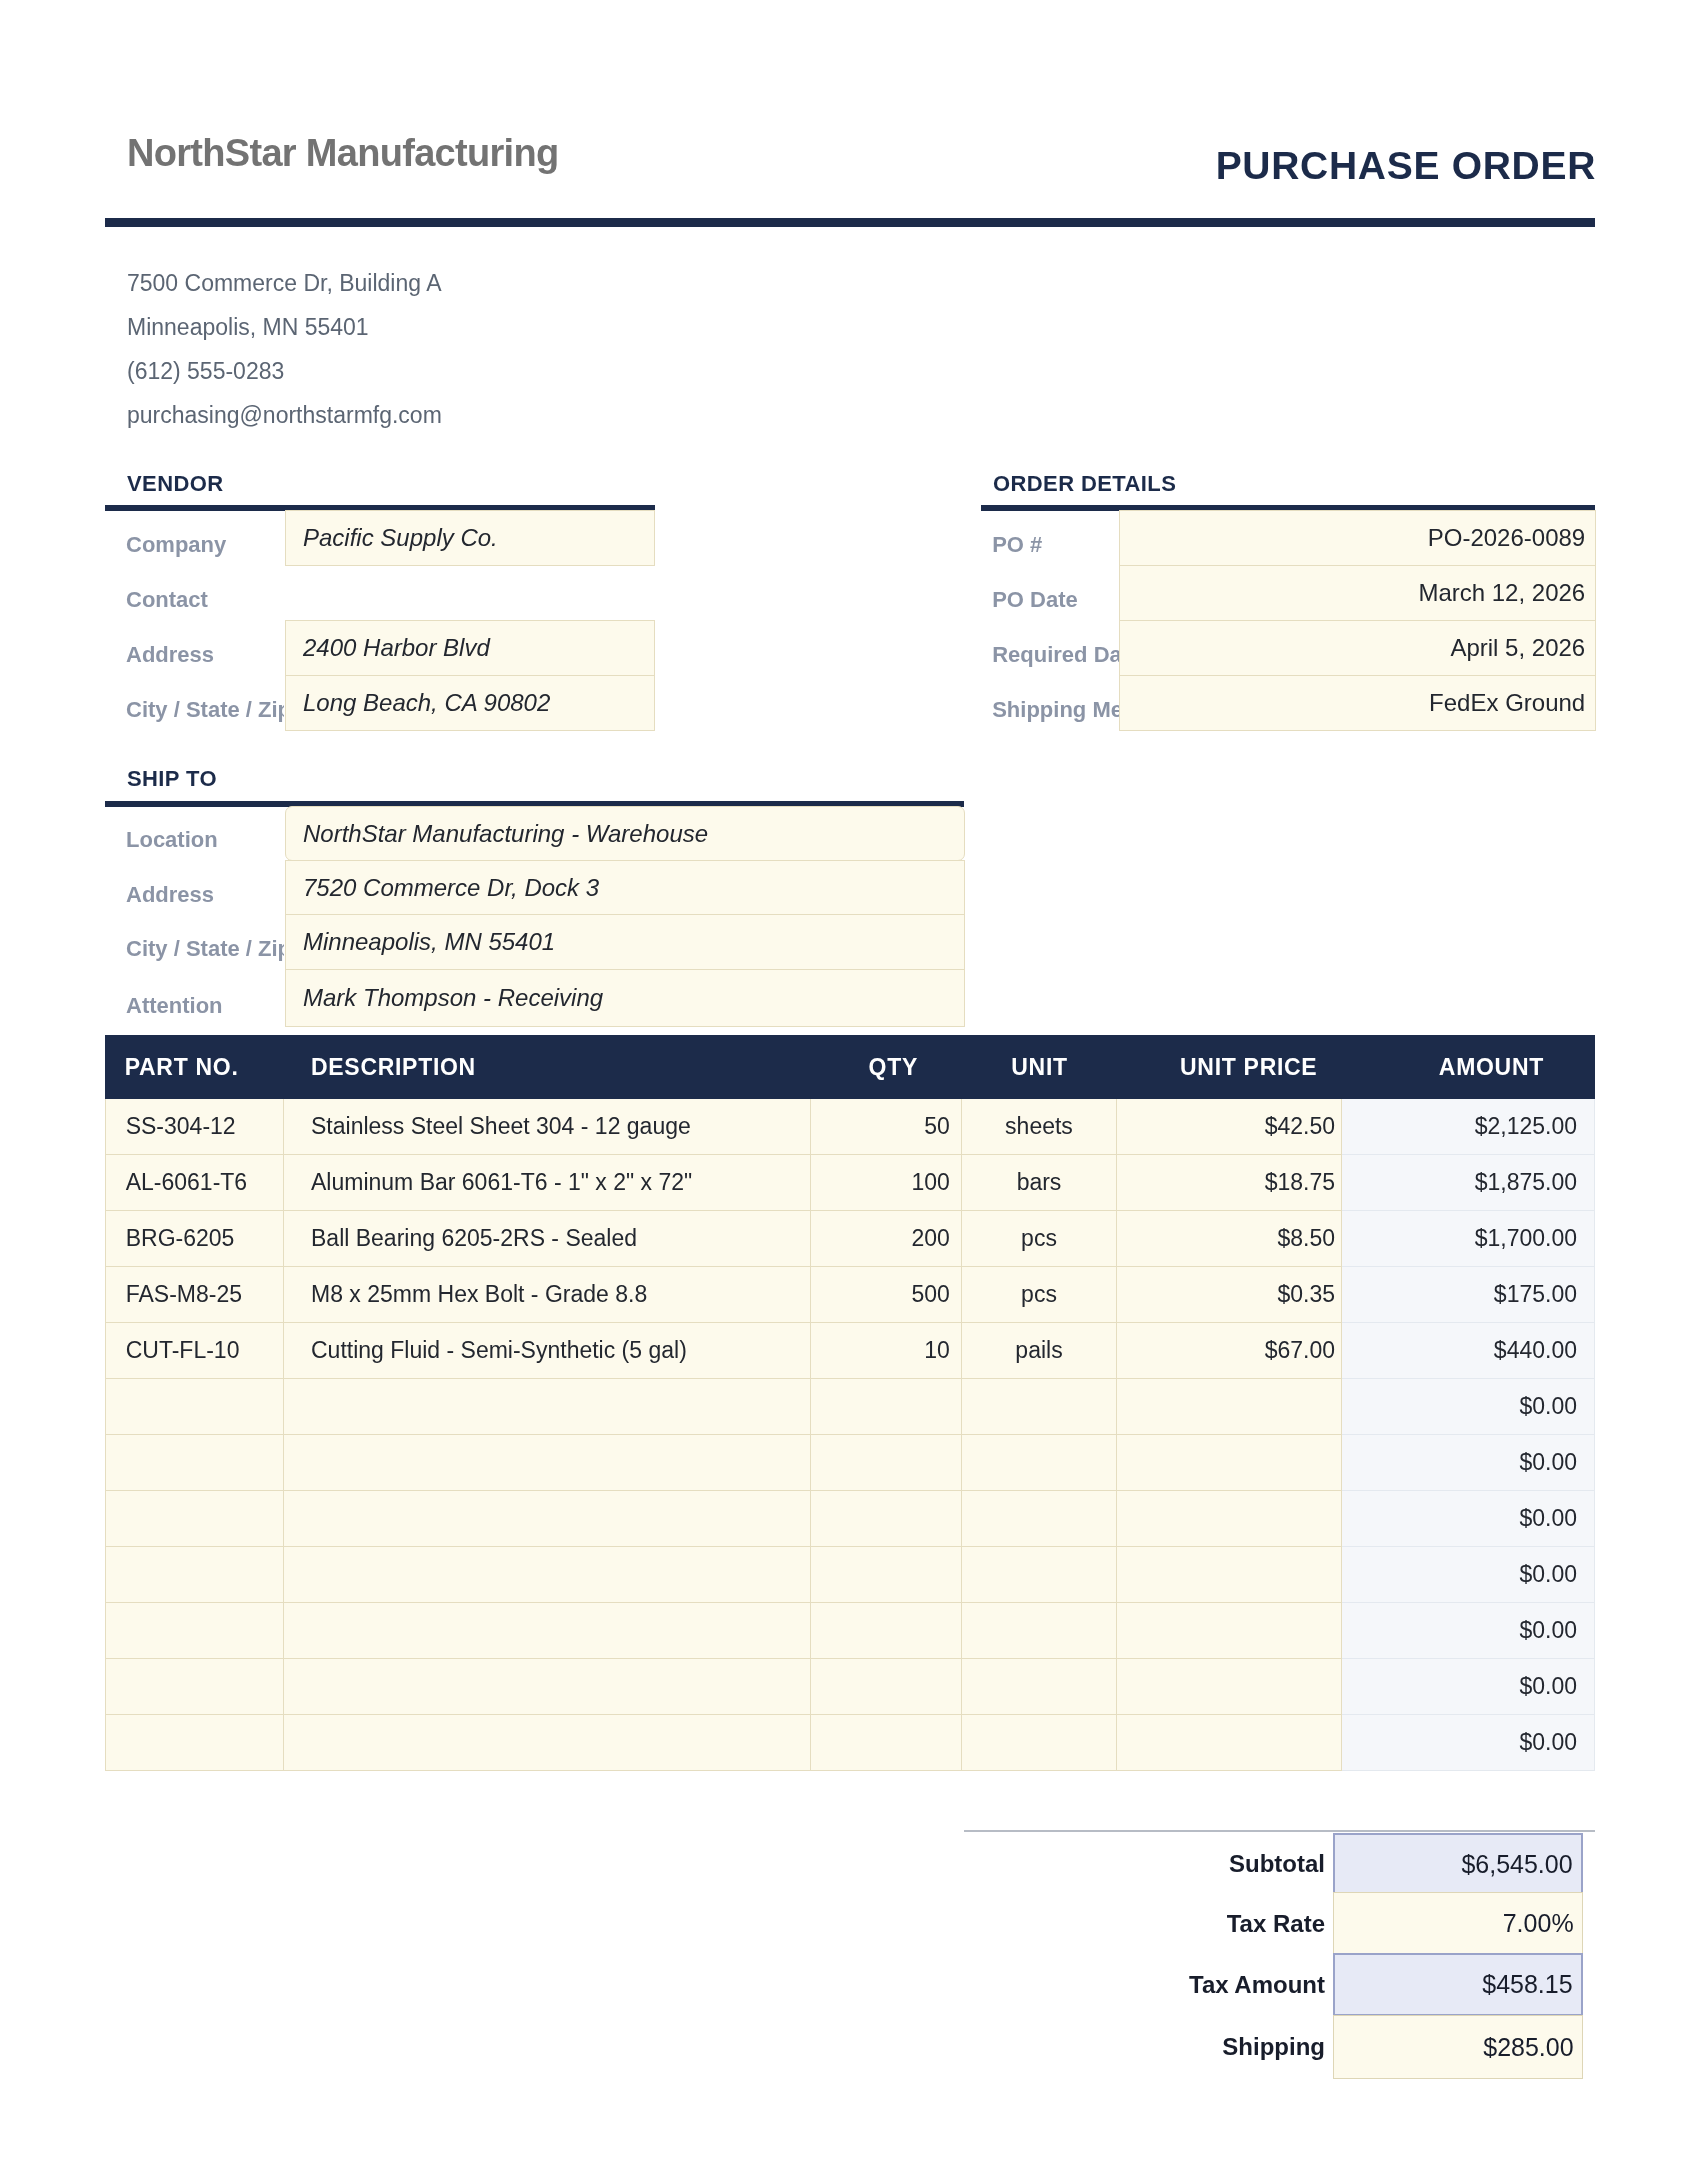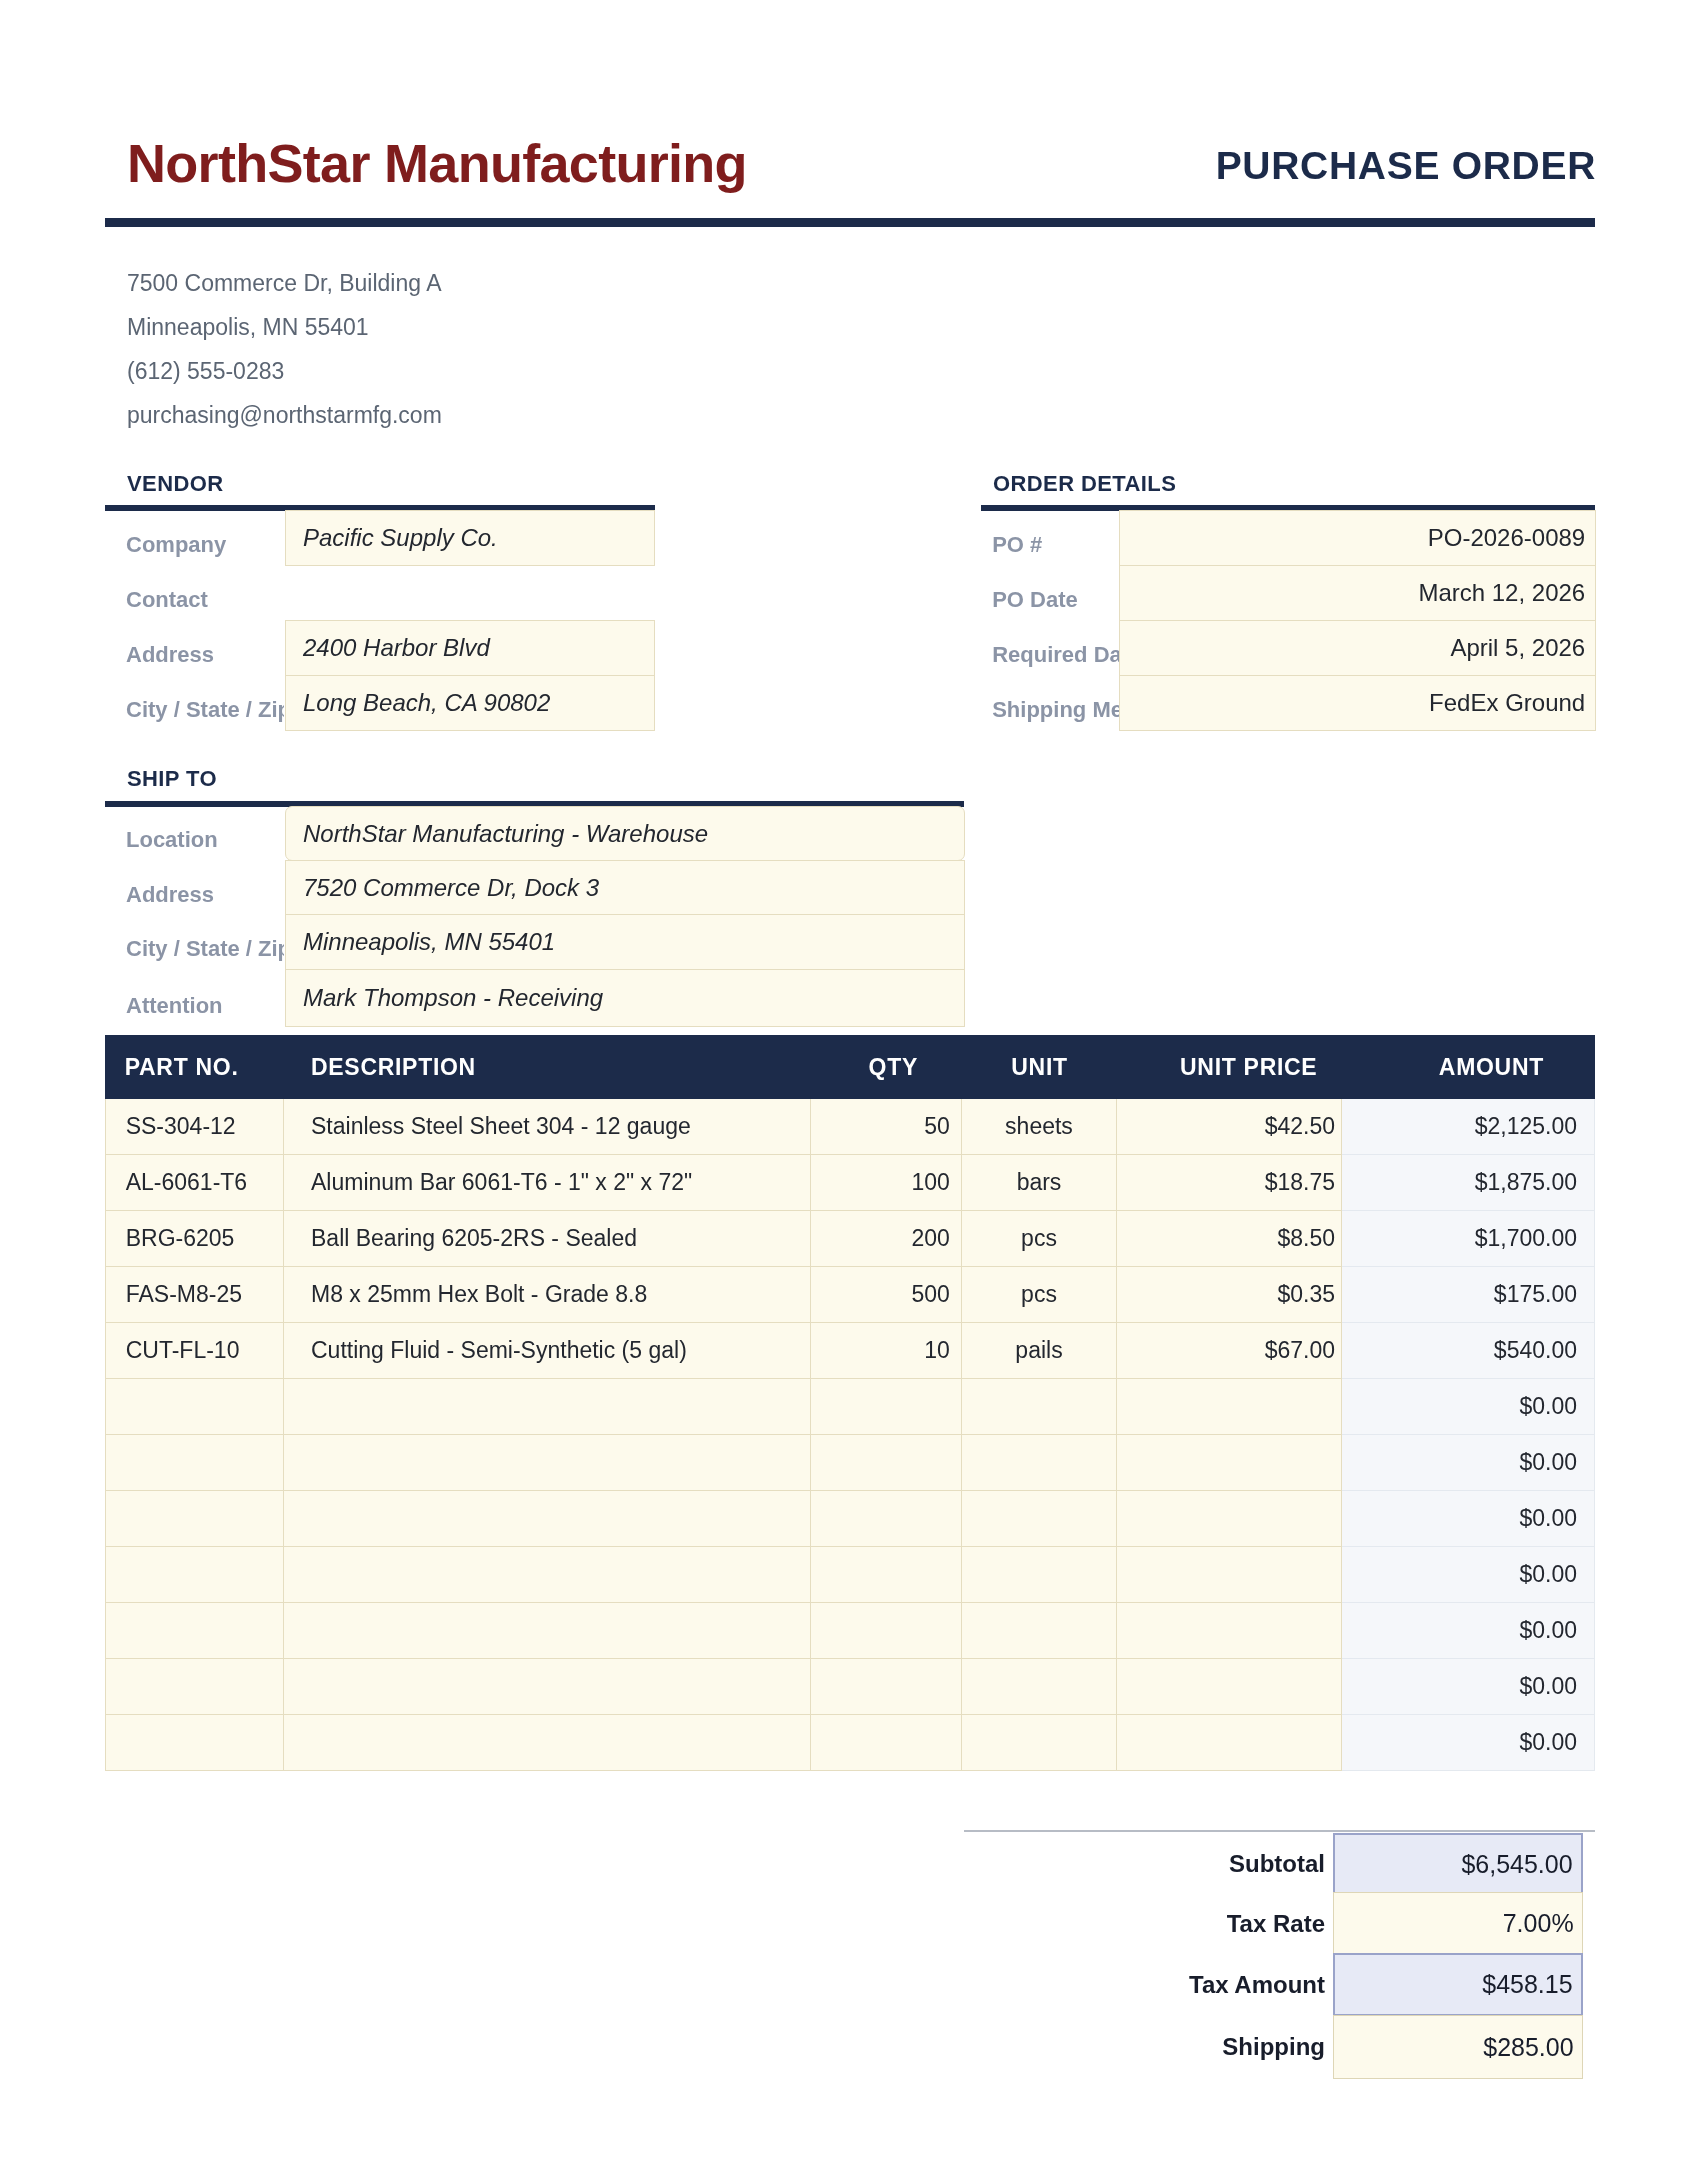--- a/index.html
+++ b/index.html
@@ -1,20 +1,20 @@
 <!DOCTYPE html>
 <html style="font-size:11.2px"><head>
 <meta charset="utf-8">
 <style>
   html,body{margin:0;padding:0;background:#ffffff;}
   .page{position:relative;width:1687px;height:2183px;background:#fff;overflow:hidden;
         font-family:"Liberation Sans",sans-serif;}
 
-  .brand{position:absolute;left:127px;top:132px;font-size:54px;font-weight:700;
-         color:#7f1d1d;letter-spacing:-0.7px;}
+  .brand{position:absolute;left:127px;top:132px;font-size:38px;font-weight:700;
+         color:#737373;letter-spacing:-0.7px;}
   .doc-title{position:absolute;right:91px;top:144px;font-size:39px;font-weight:700;
          color:#1c2b4a;letter-spacing:0.7px;}
   .rule{position:absolute;left:105px;top:218px;width:1490px;height:9.1px;background:#1c2b4a;}
 
   .addr{position:absolute;left:127px;top:261px;font-size:23px;color:#5b6573;line-height:44px;}
 
   .sec-title{position:absolute;font-size:22px;font-weight:700;color:#1c2b4a;letter-spacing:0.4px;}
   .navy-line{position:absolute;height:5.6px;background:#1c2b4a;}
 
   .kv-label{position:absolute;display:flex;align-items:flex-end;box-sizing:border-box;
@@ -143,21 +143,21 @@
       <div class="td c-unit ac">pcs</div>
       <div class="td c-price">$0.35</div>
       <div class="td c-amt calc">$175.00</div>
     </div>
     <div class="trow">
       <div class="td c-part first al">CUT-FL-10</div>
       <div class="td c-desc al2">Cutting Fluid - Semi-Synthetic (5 gal)</div>
       <div class="td c-qty">10</div>
       <div class="td c-unit ac">pails</div>
       <div class="td c-price">$67.00</div>
-      <div class="td c-amt calc">$540.00</div>
+      <div class="td c-amt calc">$440.00</div>
     </div>
 
     <div class="trow">
       <div class="td c-part first"></div>
       <div class="td c-desc"></div>
       <div class="td c-qty"></div>
       <div class="td c-unit"></div>
       <div class="td c-price"></div>
       <div class="td c-amt calc">$0.00</div>
     </div>

